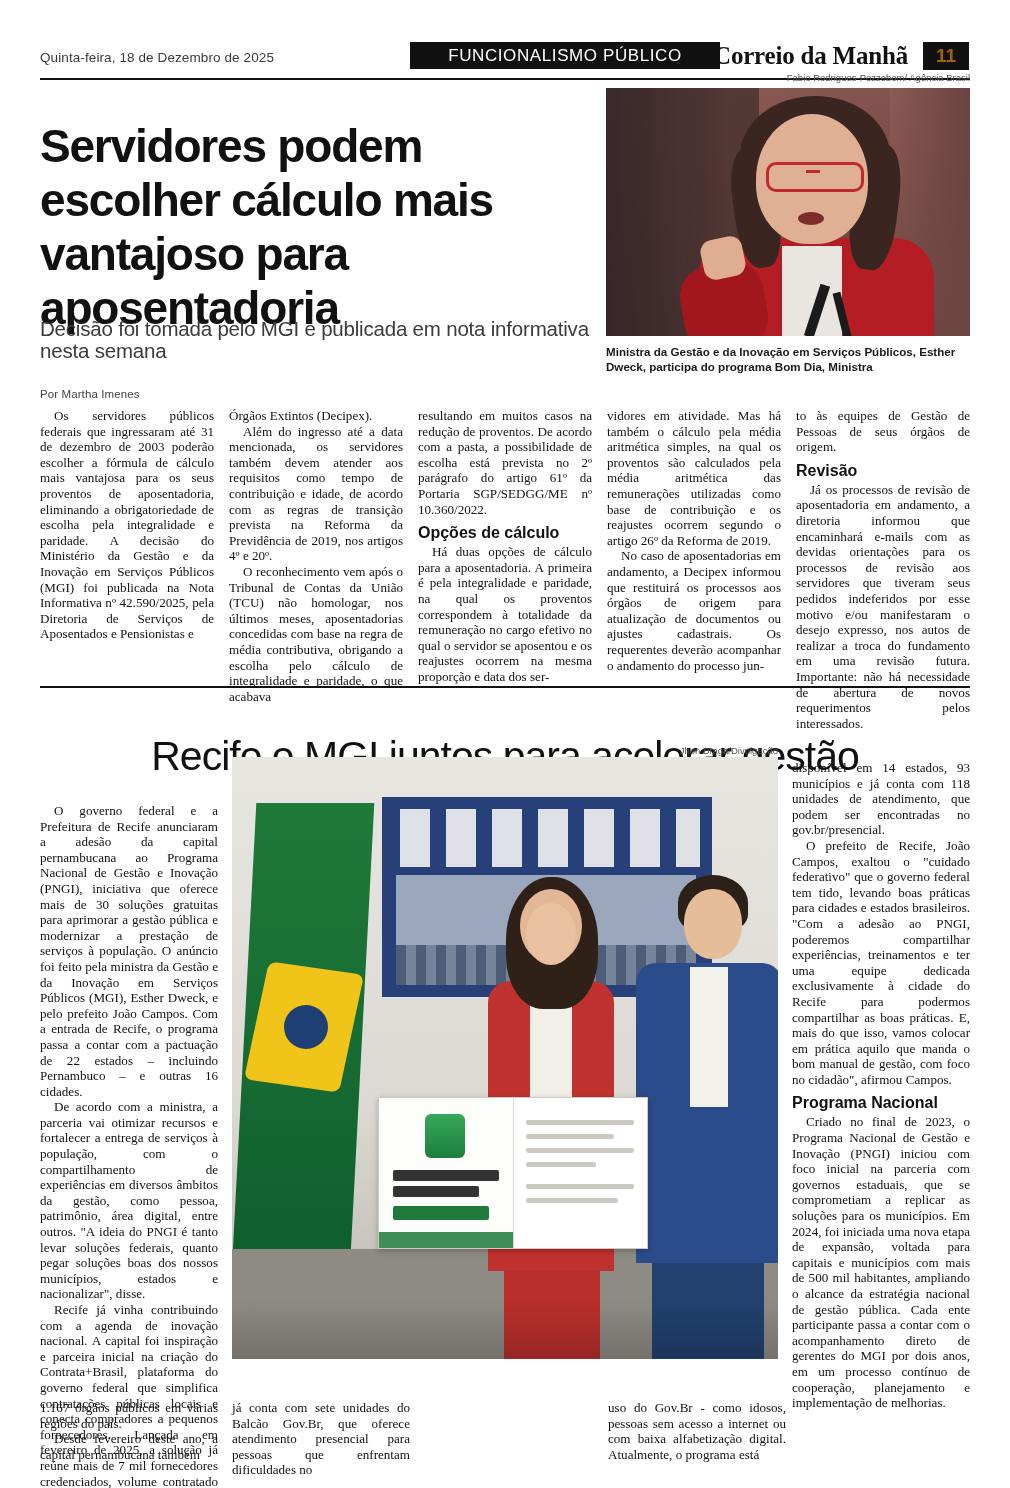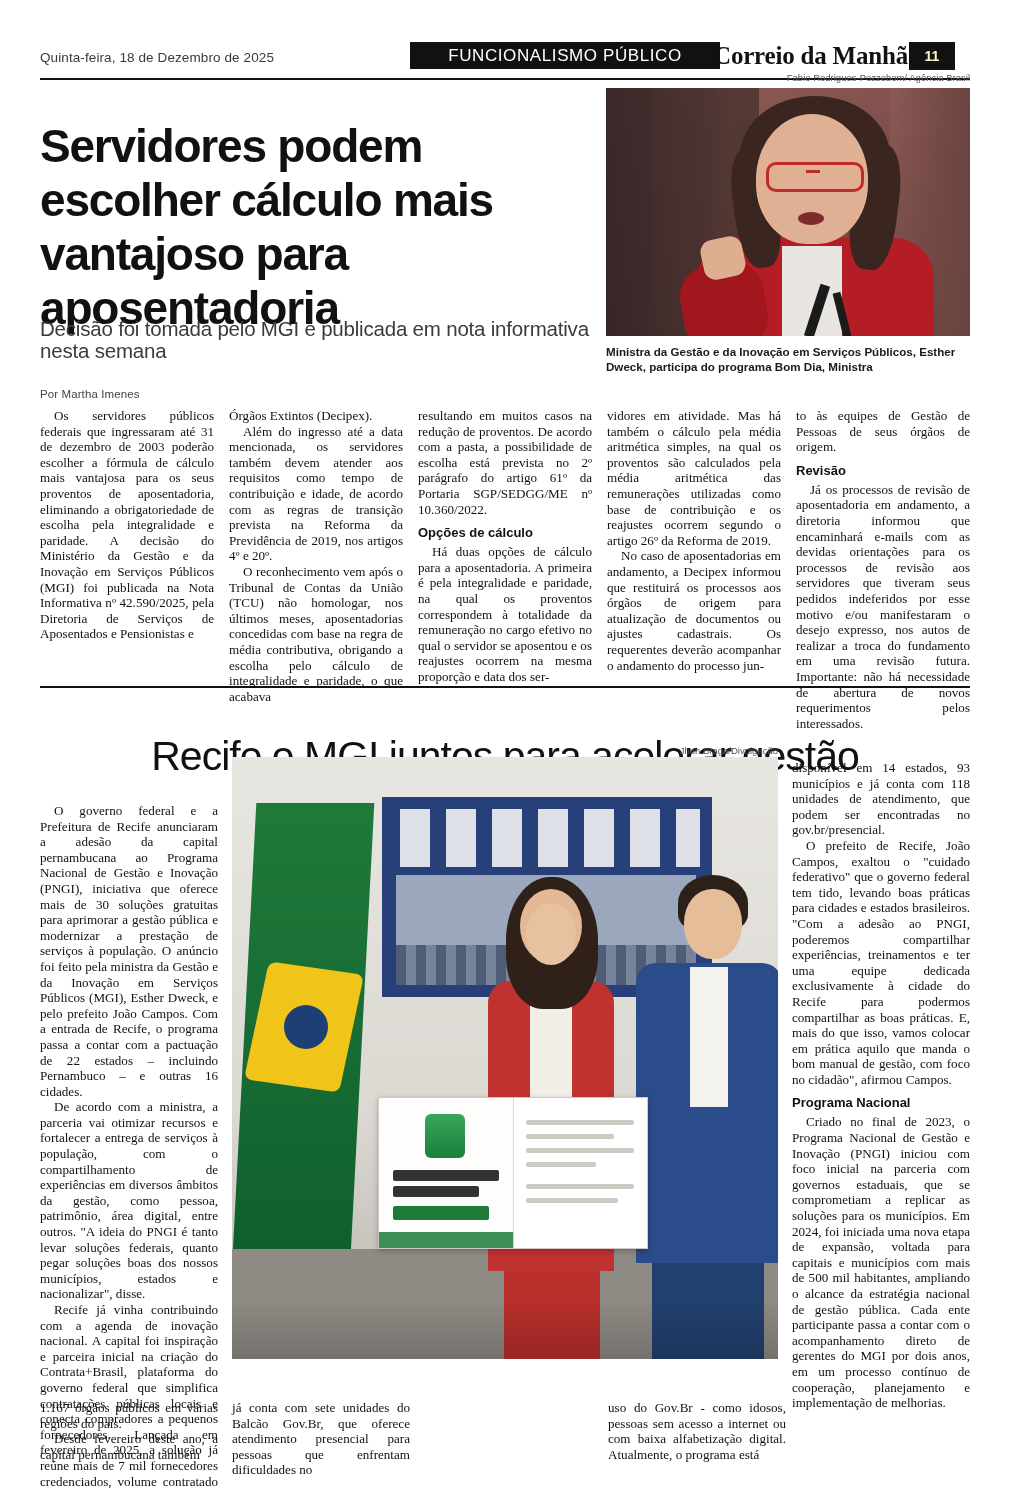--- a/index.html
+++ b/index.html
@@ -35,24 +35,24 @@
     font-size:17px;letter-spacing:.6px;
     display:flex;align-items:center;justify-content:center;
   }
   .mast-brand{
     position:absolute;right:62px;top:0px;
     font-family:"Liberation Serif", serif;
     font-size:25px;font-weight:700;color:#111;
     letter-spacing:-.2px;
   }
   .mast-page{
-    position:absolute;right:15px;top:0;width:46px;height:28px;
-    background:#111;color:#fef9c3;
-    font-family:"Liberation Sans", sans-serif;
-    font-weight:700;font-size:14px;
+    position:absolute;right:1px;top:0;width:46px;height:28px;
+    background:#111;color:#a16207;
+    font-family:"Liberation Sans", sans-serif;
+    font-weight:700;font-size:19px;
     display:flex;align-items:center;justify-content:center;
   }
   .rule-top{
     position:absolute;left:40px;top:78px;width:930px;height:2px;background:#111;
   }
 
   
   .headline{
     position:absolute;left:40px;top:88px;width:556px;
     font-family:"Liberation Sans", sans-serif;
@@ -104,21 +104,21 @@
   .c1{left:0;}
   .c2{left:189px;}
   .c3{left:378px;}
   .c4{left:567px;}
   .c5{left:756px;}
   .col p{margin:0 0 0 0;text-indent:14px;}
   .col p.first{text-indent:14px;}
   .col p.nofirst{text-indent:0;}
   .subhd{
     font-family:"Liberation Sans", sans-serif;
-    font-weight:700;font-size:13px;line-height:17px;
+    font-weight:700;font-size:16px;line-height:17px;
     margin:7px 0 3px 0;text-indent:0;color:#111;
   }
 
   .rule-mid{
     position:absolute;left:40px;top:686px;width:930px;height:2px;background:#111;
   }
 
   
   .headline2{
     position:absolute;left:40px;top:698px;width:930px;

